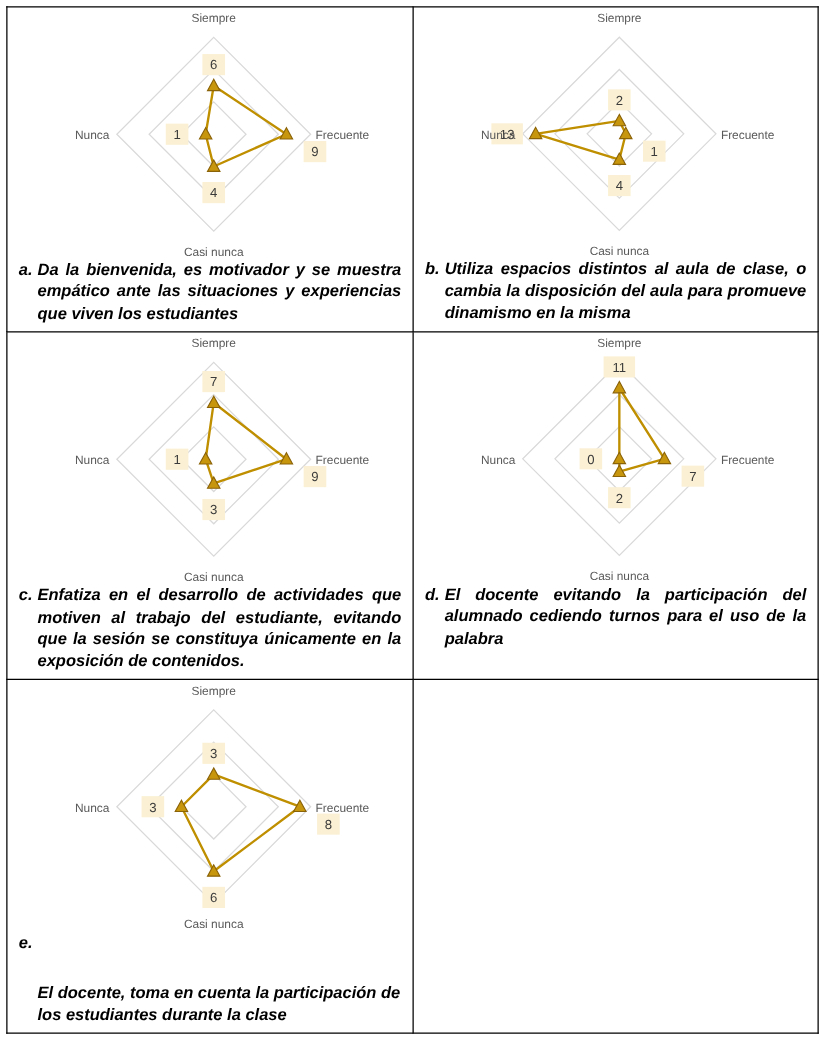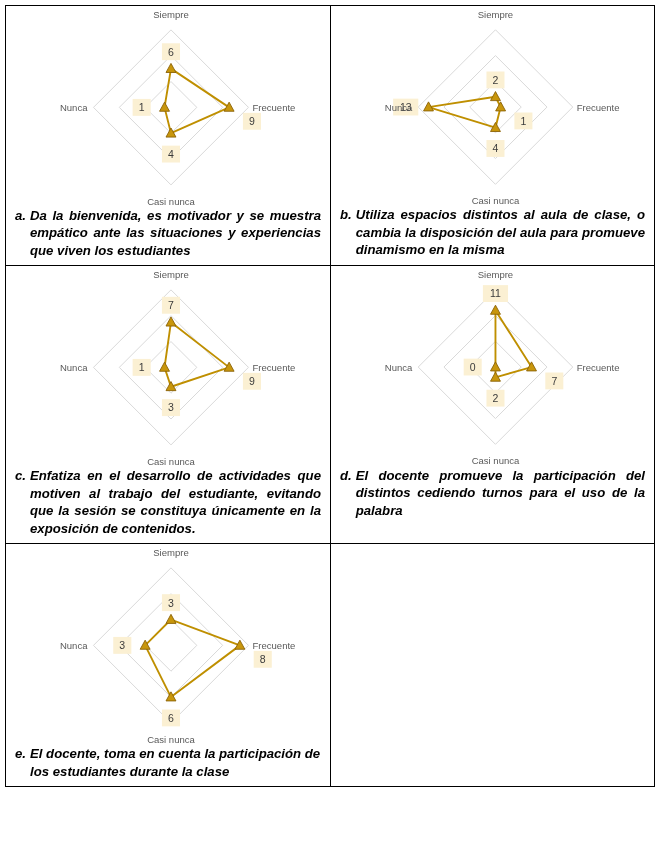--- a/index.html
+++ b/index.html
@@ -65,21 +65,21 @@
     padding-right:4px;
     white-space:nowrap;
   }
   .caption .ctext{
     flex:1 1 auto;
     text-align:justify;
     text-justify:inter-word;
     hyphens:none;
     font-style:italic;
   }
-  .caption.nojust .ctext{text-align:left;}
+  .caption.nojust .ctext{text-align:left;margin-top:40px;}
 </style>
 </head>
 <body>
 
 <div id="sheet">
 
   <table class="grid">
     <tbody>
 
       <tr>
@@ -203,21 +203,21 @@
                   <polygon class="marker" points="163,105.15 158,114.30000000000001 168,114.30000000000001"></polygon>
                   <polygon class="marker" points="163,94.75 158,103.9 168,103.9"></polygon>
                   <text class="axis-label" x="163" y="10" text-anchor="middle">Siempre</text>
                   <text class="axis-label" x="245" y="104" text-anchor="start">Frecuente</text>
                   <text class="axis-label" x="163" y="198" text-anchor="middle">Casi nunca</text>
                   <text class="axis-label" x="79" y="104" text-anchor="end">Nunca</text>
                 </svg>
               </div>
             <div class="caption">
               <span class="marker-let">d.</span>
-              <span class="ctext">El docente promueve la participación del distintos cediendo turnos para el uso de la palabra</span>
+              <span class="ctext">El docente evitando la participación del alumnado cediendo turnos para el uso de la palabra</span>
             </div>
           </div>
         </td>
       </tr>
 
       <tr>
         <td class="col-l">
           <div class="cell-inner">
             <div class="chart-wrap">
                 <svg viewBox="0 0 320 200" xmlns="http://www.w3.org/2000/svg">

